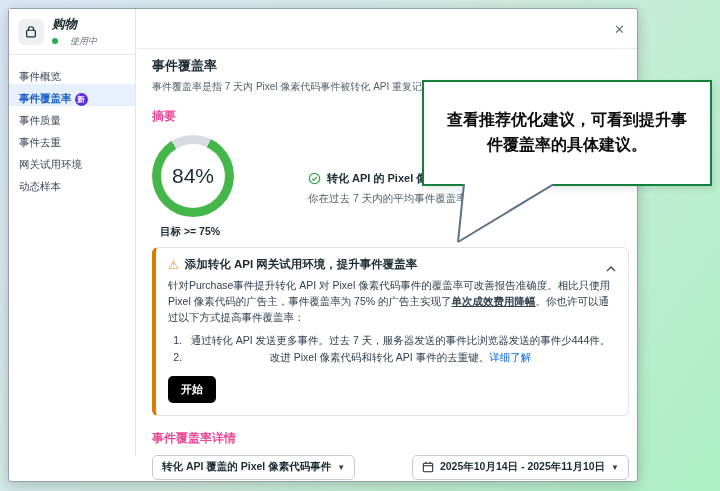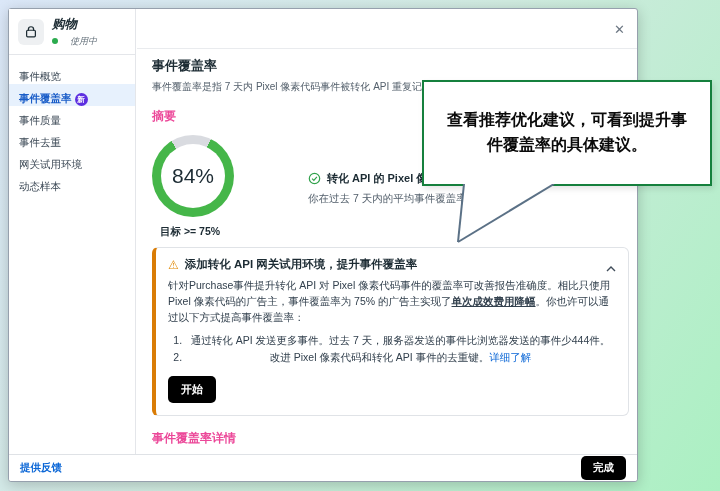--- a/index.html
+++ b/index.html
@@ -199,24 +199,20 @@
             <line x1="30" x2="486" y1="6" y2="6" stroke="#eceef1" stroke-width="1"></line>
             <line x1="30" x2="486" y1="29" y2="29" stroke="#eceef1" stroke-width="1"></line>
             <line x1="30" x2="486" y1="52" y2="52" stroke="#eceef1" stroke-width="1"></line>
             <line x1="36" x2="486" y1="34.75" y2="34.75" stroke="#7cc8bd" stroke-width="1.2" stroke-dasharray="4 3"></line>
             <polyline points="38.0,17.5 54.5,10.6 71.0,15.2 87.6,6.0 104.1,19.8 120.6,19.8 137.1,8.3 153.6,14.0 170.1,8.3 186.7,23.3 203.2,16.4 219.7,23.3 236.2,17.5 252.7,24.4 269.3,22.1 285.8,17.5 302.3,19.8 318.8,20.9 335.3,15.2 351.9,19.8 368.4,17.5 384.9,22.1 401.4,34.8 417.9,22.1 434.4,8.3 451.0,14.0 467.5,19.8 484.0,24.4" fill="none" stroke="#17867b" stroke-width="1.6" stroke-linejoin="round" stroke-linecap="round"></polyline>
           </svg>
       </div>
     </div>
   </main>
 
-  <div class="footer">
-    <a class="feedback">提供反馈</a>
-    <button class="btn-primary">完成</button>
-  </div>
 </div>
 
 <div class="callout">
   <span>查看推荐优化建议，可看到提升事件覆盖率的具体建议。</span>
 </div>
 <svg class="callout-tail" width="130" height="64" viewBox="0 0 130 64">
   <polygon points="24,0 114,0 18,58" fill="#ffffff"></polygon>
   <line x1="24" y1="0" x2="18" y2="58" stroke="#5b7186" stroke-width="2"></line>
   <line x1="114" y1="0" x2="18" y2="58" stroke="#5b7186" stroke-width="2"></line>
 </svg>

